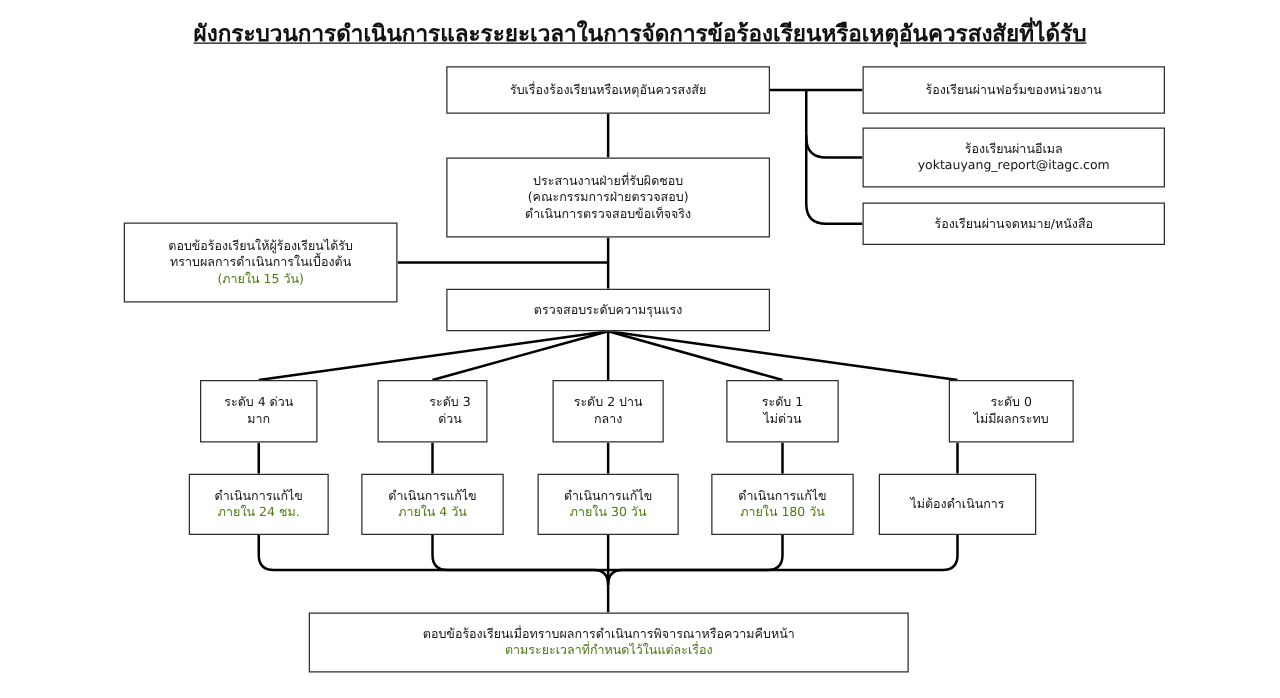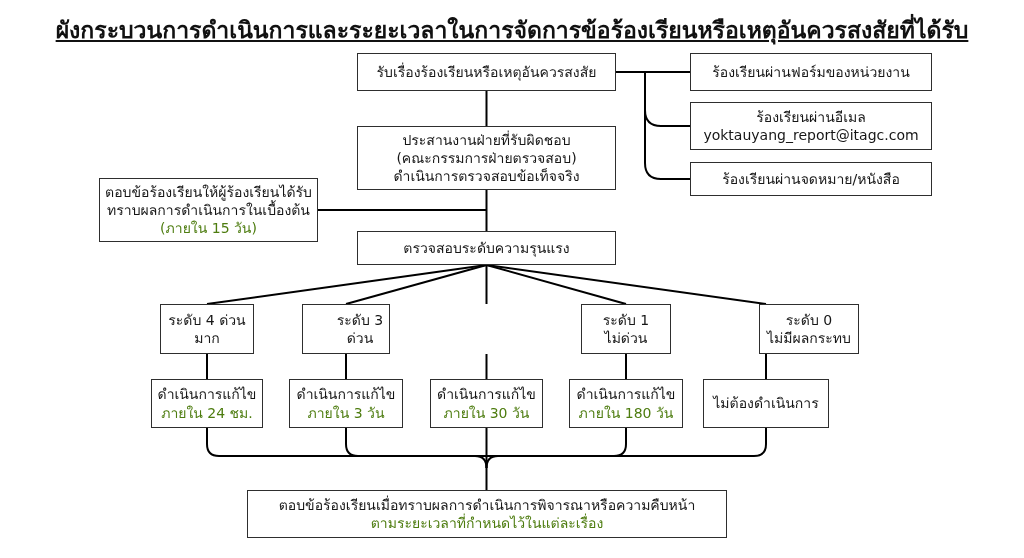--- a/index.html
+++ b/index.html
@@ -5,30 +5,30 @@
   * { margin: 0; padding: 0; box-sizing: border-box; }
   html, body { background: #ffffff; }
   body {
     width: 1024px; height: 558px;
     font-family: "DejaVu Sans", "Liberation Sans", sans-serif;
     color: #161616;
   }
   .canvas { position: relative; width: 1024px; height: 558px; background: #ffffff; overflow: hidden; }
   .title {
     position: absolute; top: 12px; left: 0; width: 100%;
-    text-align: center; font-size: 23px; font-weight: bold;
+    text-align: center; font-size: 18px; font-weight: bold;
     text-decoration: underline; color: #111111; white-space: nowrap;
   }
   svg.connectors { position: absolute; left: 0; top: 0; width: 1024px; height: 558px; }
   svg.connectors path { fill: none; stroke: #000000; stroke-width: 2; }
   .node {
     position: absolute; background: #ffffff;
     border: 1.5px solid #2e2e2e;
     display: flex; flex-direction: column; align-items: center; justify-content: center;
-    text-align: center; font-size: 14px; line-height: 1.3; color: #161616;
+    text-align: center; font-size: 10px; line-height: 1.3; color: #161616;
     padding: 2px 4px;
   }
   .red { color: #4d7c0f; }
 
   
   .n-receive   { left: 357px; top:  53px; width: 259px; height: 38px; }
   .n-form      { left: 690px; top:  53px; width: 242px; height: 38px; }
   .n-email     { left: 690px; top: 102px; width: 242px; height: 48px; }
   .n-letter    { left: 690px; top: 162px; width: 242px; height: 34px; }
   .n-coord     { left: 357px; top: 126px; width: 259px; height: 64px; }
@@ -115,36 +115,40 @@
     <div>ตรวจสอบระดับความรุนแรง</div>
   </div>
 
   <div class="node lvl n-l4">
     <div>ระดับ 4 ด่วน</div>
     <div>มาก</div>
   </div>
   <div class="node lvl n-l3">
     <div>ระดับ 3 ด่วน</div>
   </div>
+  <div class="node lvl n-l2">
+    <div>ระดับ 2 ปาน</div>
+    <div>กลาง</div>
+  </div>
   <div class="node lvl n-l1">
     <div>ระดับ 1</div>
     <div>ไม่ด่วน</div>
   </div>
   <div class="node lvl n-l0">
     <div>ระดับ 0</div>
     <div>ไม่มีผลกระทบ</div>
   </div>
 
   <div class="node act n-a4">
     <div>ดำเนินการแก้ไข</div>
     <div class="red">ภายใน 24 ชม.</div>
   </div>
   <div class="node act n-a3">
     <div>ดำเนินการแก้ไข</div>
-    <div class="red">ภายใน 3 วัน</div>
+    <div class="red">ภายใน 4 วัน</div>
   </div>
   <div class="node act n-a2">
     <div>ดำเนินการแก้ไข</div>
     <div class="red">ภายใน 30 วัน</div>
   </div>
   <div class="node act n-a1">
     <div>ดำเนินการแก้ไข</div>
     <div class="red">ภายใน 180 วัน</div>
   </div>
   <div class="node act n-a0">

